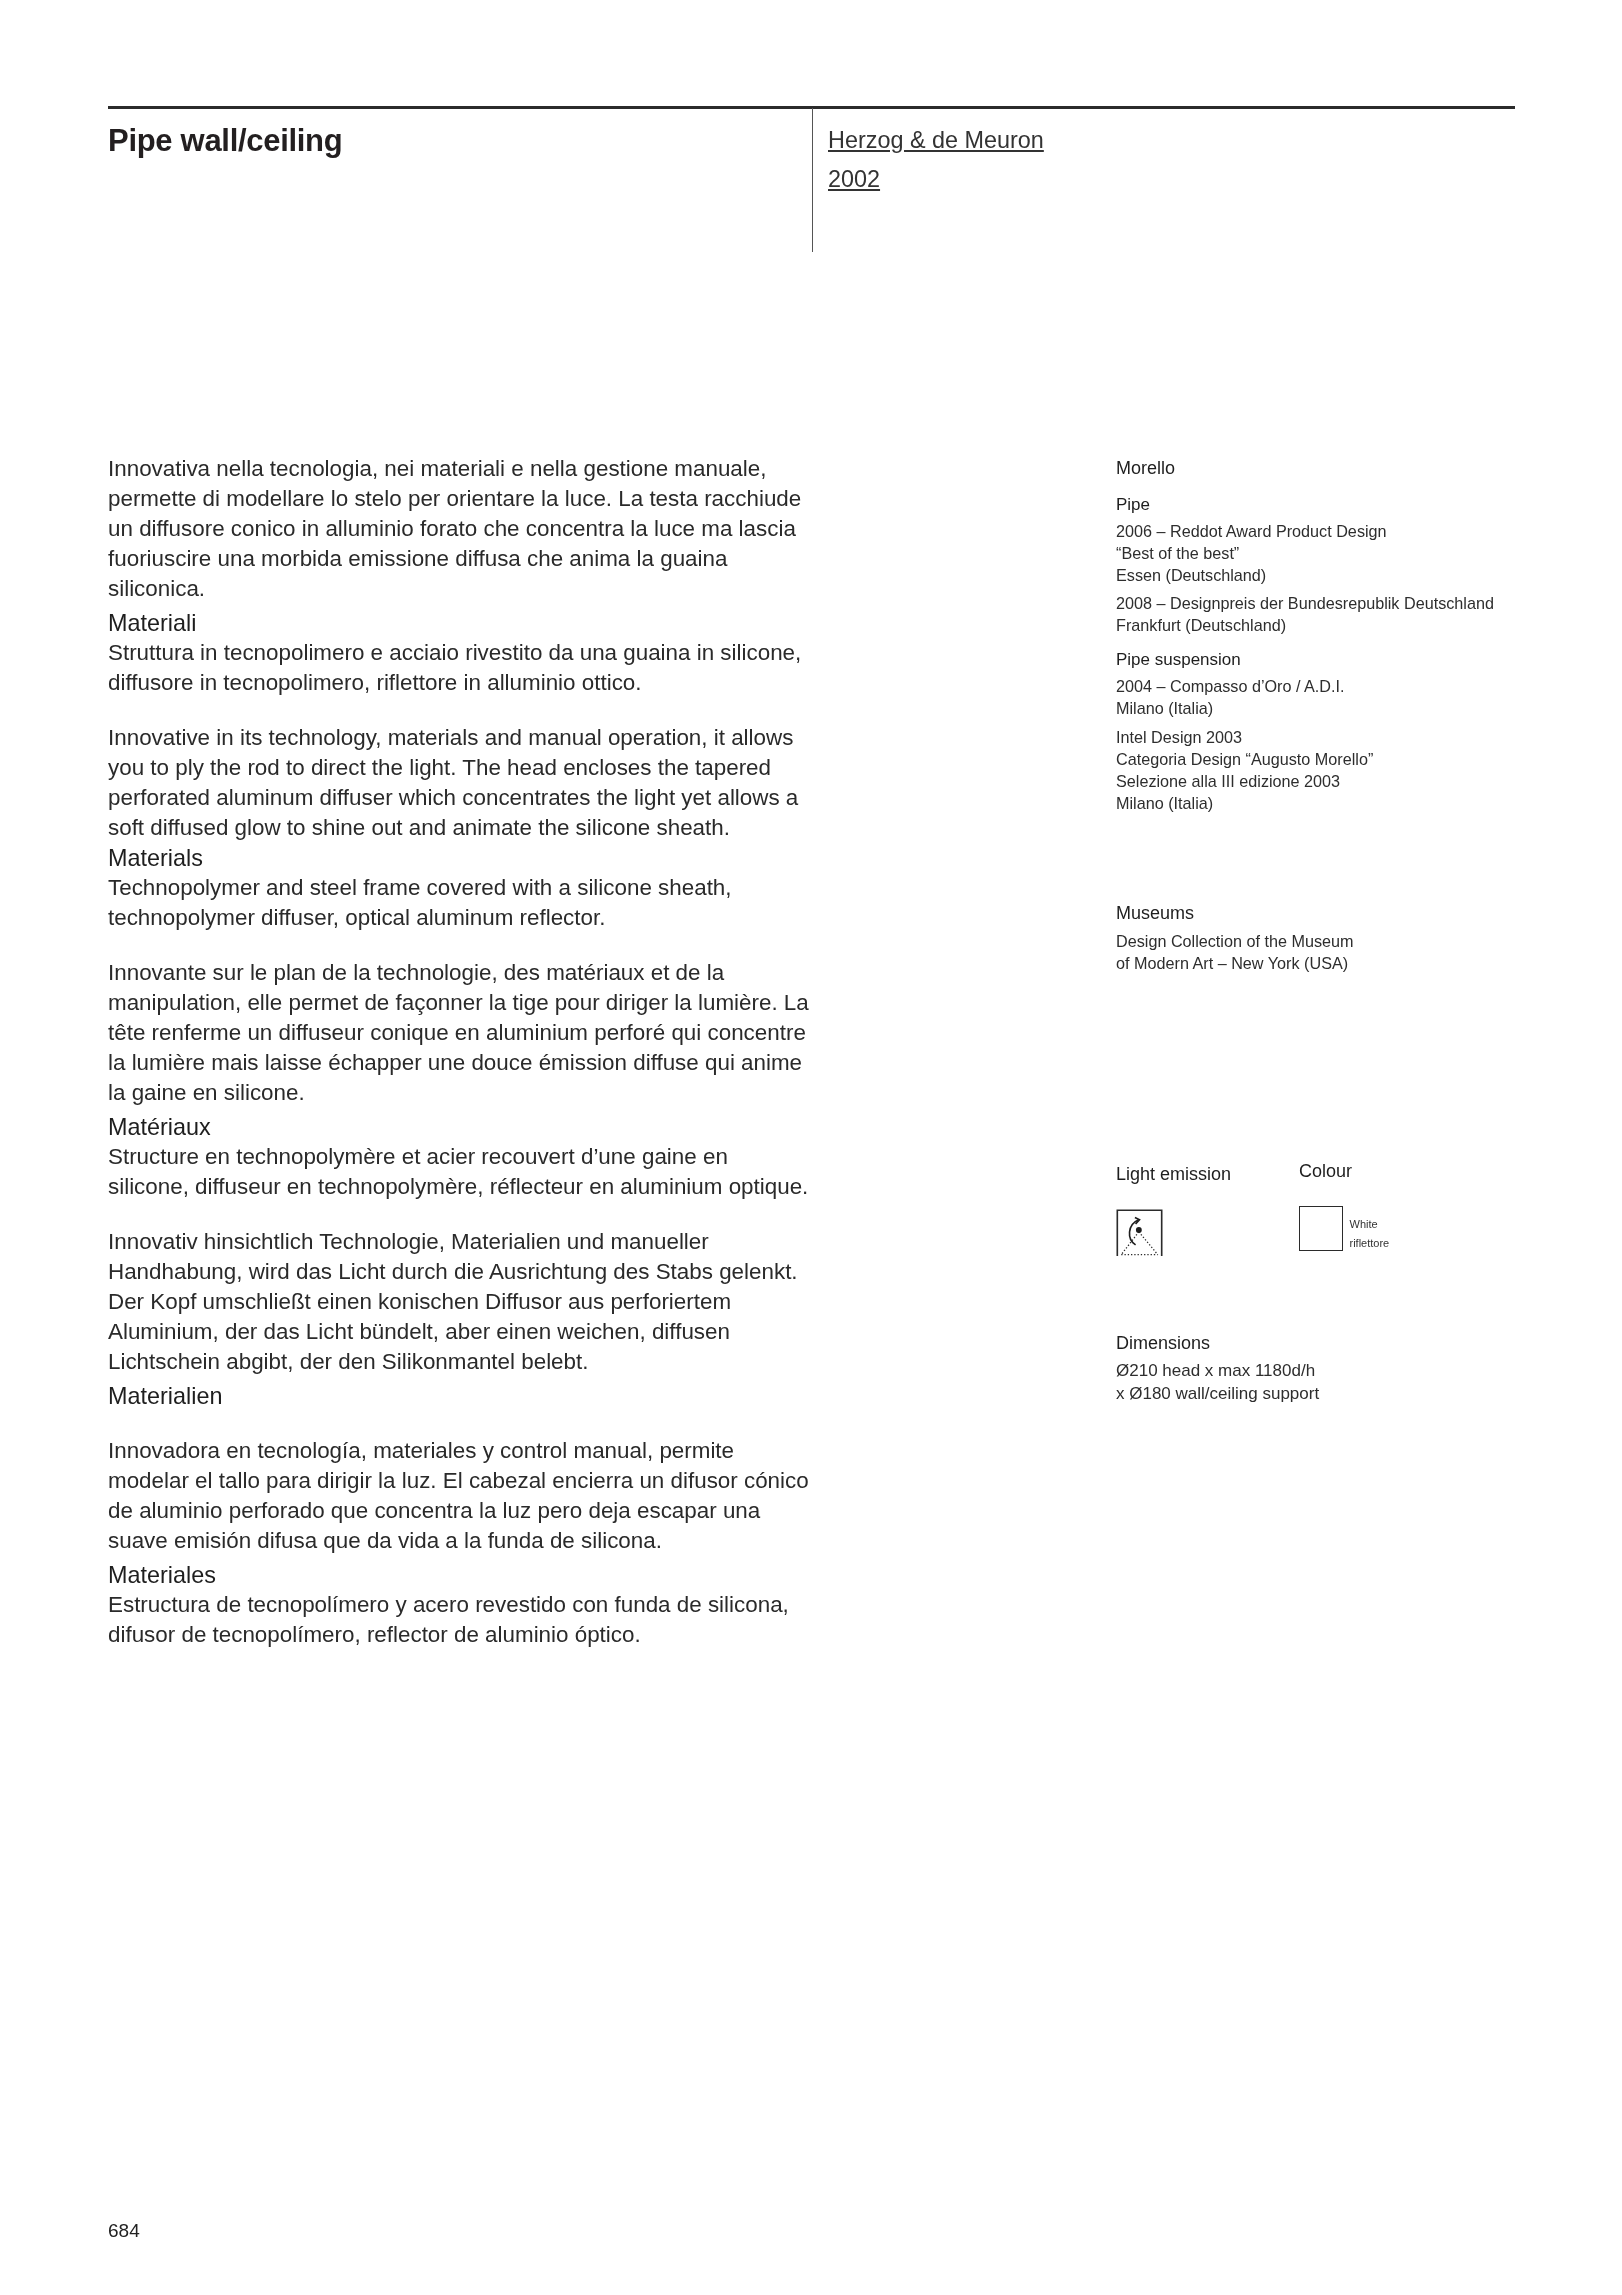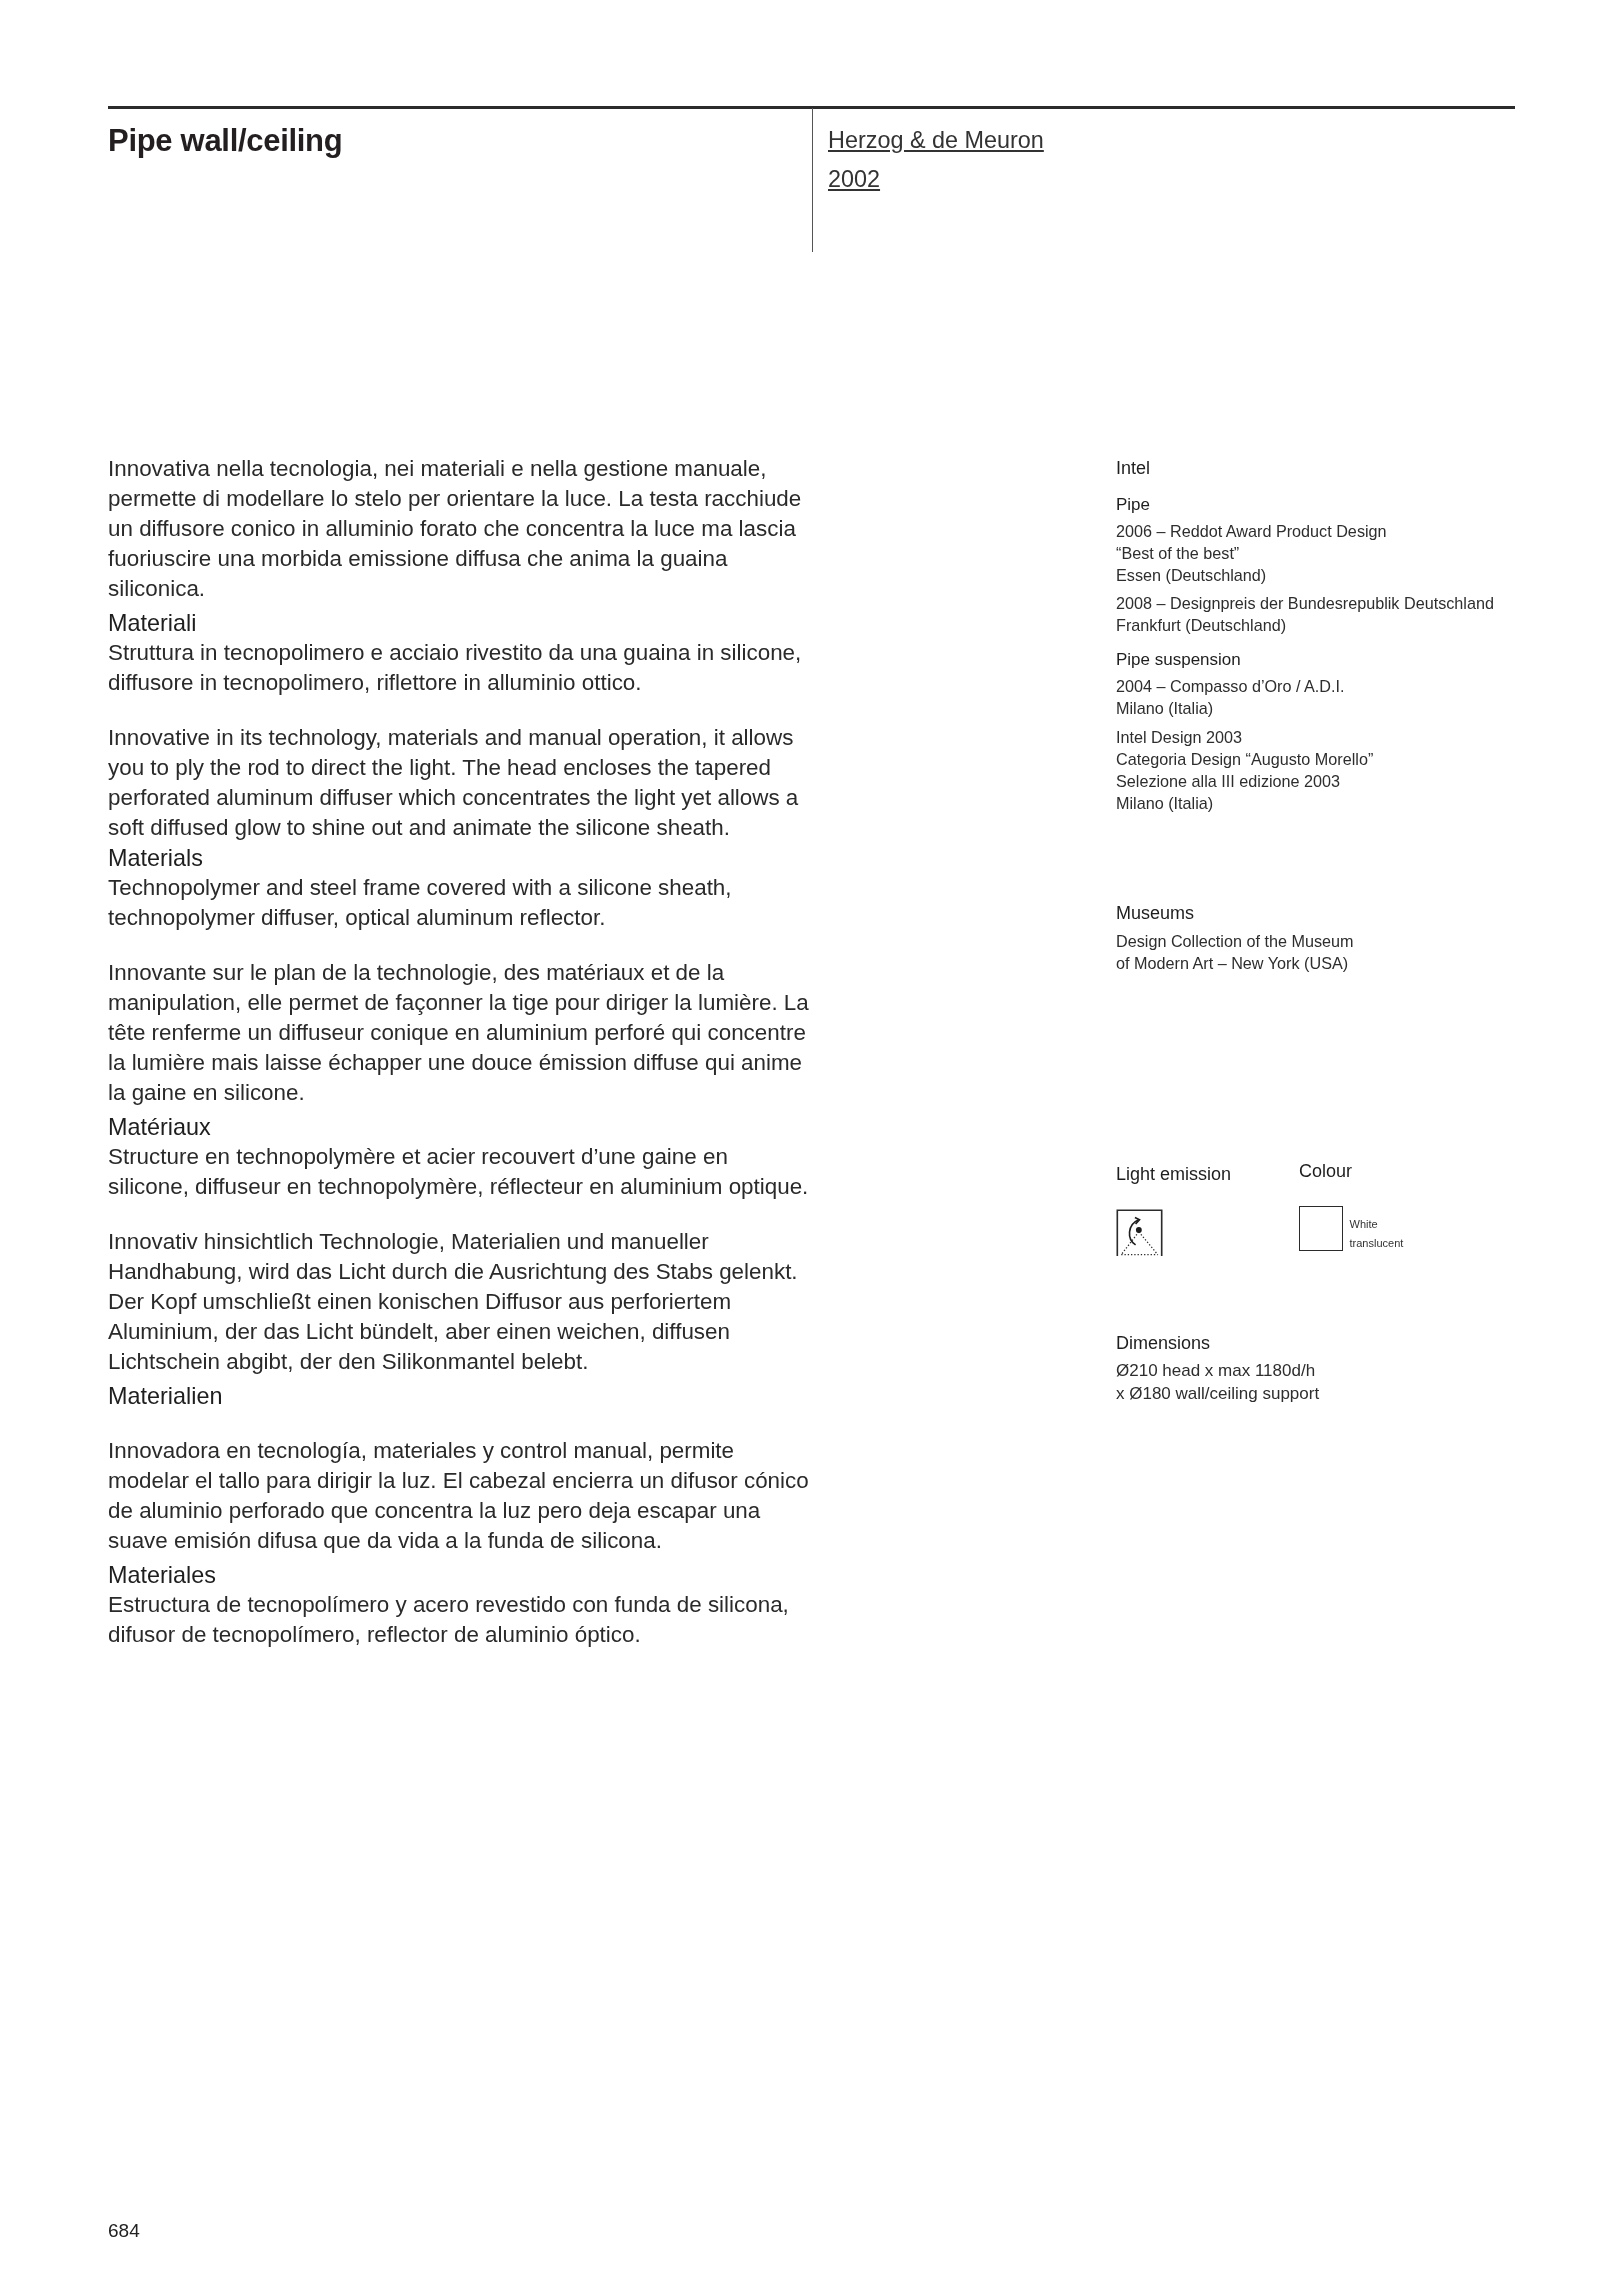--- a/index.html
+++ b/index.html
@@ -71,21 +71,21 @@
     <h3>Materialien</h3>
   </div>
   <div class="lang-block">
     <p>Innovadora en tecnología, materiales y control manual, permite modelar el tallo para dirigir la luz. El cabezal encierra un difusor cónico de aluminio perforado que concentra la luz pero deja escapar una suave emisión difusa que da vida a la funda de silicona.</p>
     <h3>Materiales</h3>
     <p>Estructura de tecnopolímero y acero revestido con funda de silicona, difusor de tecnopolímero, reflector de aluminio óptico.</p>
   </div>
 </div>
 
 <div class="side-col awards">
-  <div class="side-h">Intel</div>
+  <div class="side-h">Morello</div>
 
   <div class="side-sub">Pipe</div>
   <div class="side-entry">
     <div>2006 – Reddot Award Product Design</div>
     <div>“Best of the best”</div>
     <div>Essen (Deutschland)</div>
   </div>
   <div class="side-entry">
     <div>2008 – Designpreis der Bundesrepublik Deutschland</div>
     <div>Frankfurt (Deutschland)</div>
@@ -124,21 +124,21 @@
     <path d="M29 13 L36 16.5 L30 23" fill="none" stroke="#1e1e1e" stroke-width="2.5"></path>
   </svg>
 </div>
 
 <div class="side-col colour" style="width:208px">
   <div class="side-h">Colour</div>
   <div class="swatch-row">
     <div class="swatch" style="background: rgb(255, 255, 255);"></div>
     <div class="swatch-label">
       <div>White</div>
-      <div>translucent</div>
+      <div>riflettore</div>
     </div>
   </div>
 </div>
 
 <div class="side-col dims">
   <div class="side-h">Dimensions</div>
   <div class="side-entry" style="margin-top:2.6px; font-size:17px; line-height:23.4px">
     <div>Ø210 head x max 1180d/h</div>
     <div>x Ø180 wall/ceiling support</div>
   </div>

